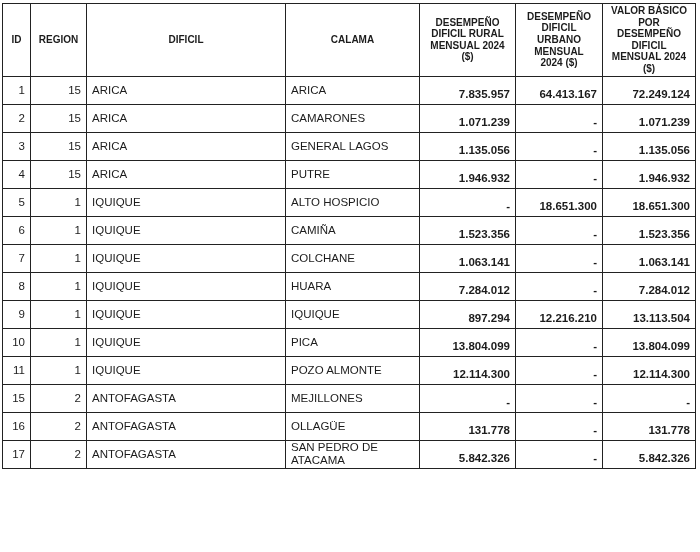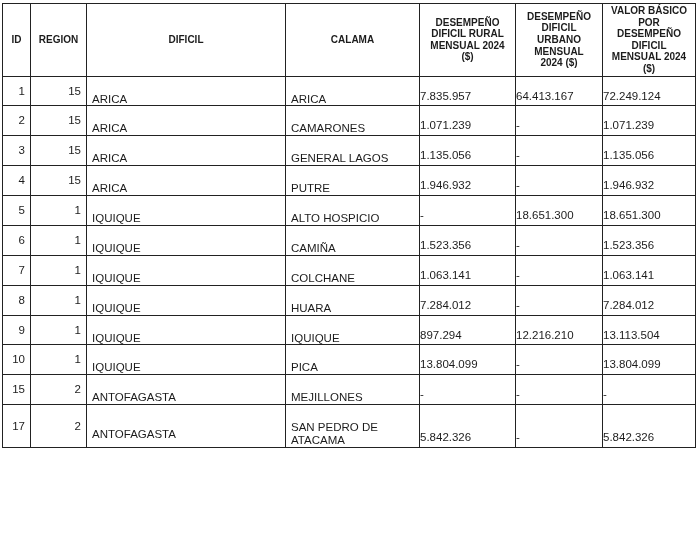--- a/index.html
+++ b/index.html
@@ -49,25 +49,27 @@
     line-height: 1.12;
   }
   td.cell-id, td.cell-region {
     text-align: right;
     vertical-align: middle;
     padding: 0 5px 0 0;
   }
   td.cell-text {
     text-align: left;
     vertical-align: middle;
-    padding: 16px 2px 0 5px;
+    padding: 0 2px 0 5px;
   }
   td.cell-num {
+    text-align: right;
     vertical-align: bottom;
     padding: 0 5px 3px 0;
+    font-weight: bold;
   }
 </style>
 </head>
 <body>
 
 <div class="page">
   <table class="doc-table">
     <colgroup>
       <col style="width:28px">
       <col style="width:56px">
@@ -185,27 +187,45 @@
         <tr>
     <td class="cell-id">10</td>
     <td class="cell-region">1</td>
     <td class="cell-text">IQUIQUE</td>
     <td class="cell-text">PICA</td>
     <td class="cell-num">13.804.099</td>
     <td class="cell-num">-</td>
     <td class="cell-num">13.804.099</td>
   </tr>
         <tr>
+    <td class="cell-id">11</td>
+    <td class="cell-region">1</td>
+    <td class="cell-text">IQUIQUE</td>
+    <td class="cell-text">POZO ALMONTE</td>
+    <td class="cell-num">12.114.300</td>
+    <td class="cell-num">-</td>
+    <td class="cell-num">12.114.300</td>
+  </tr>
+        <tr>
     <td class="cell-id">15</td>
     <td class="cell-region">2</td>
     <td class="cell-text">ANTOFAGASTA</td>
     <td class="cell-text">MEJILLONES</td>
     <td class="cell-num">-</td>
     <td class="cell-num">-</td>
     <td class="cell-num">-</td>
+  </tr>
+        <tr>
+    <td class="cell-id">16</td>
+    <td class="cell-region">2</td>
+    <td class="cell-text">ANTOFAGASTA</td>
+    <td class="cell-text">OLLAGÜE</td>
+    <td class="cell-num">131.778</td>
+    <td class="cell-num">-</td>
+    <td class="cell-num">131.778</td>
   </tr>
         <tr>
     <td class="cell-id">17</td>
     <td class="cell-region">2</td>
     <td class="cell-text">ANTOFAGASTA</td>
     <td class="cell-text">SAN PEDRO DE ATACAMA</td>
     <td class="cell-num">5.842.326</td>
     <td class="cell-num">-</td>
     <td class="cell-num">5.842.326</td>
   </tr>

